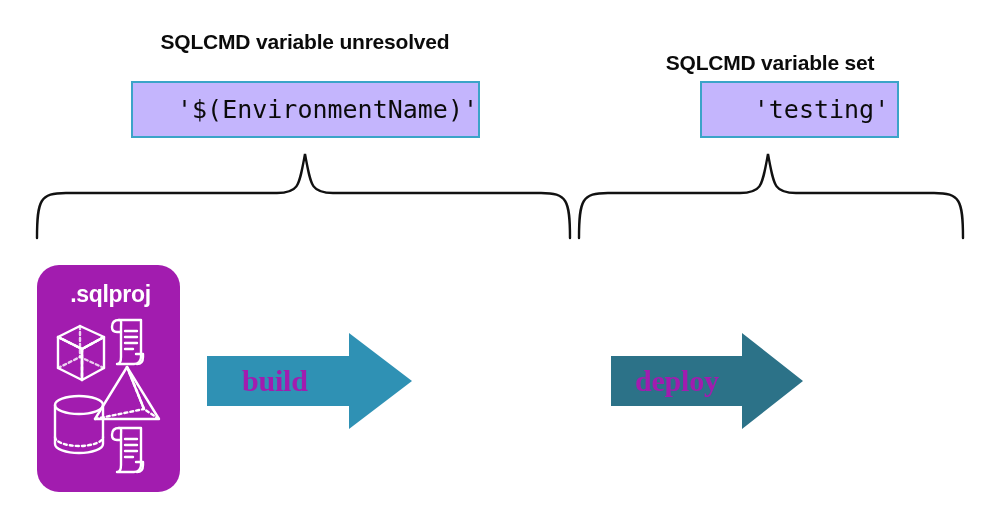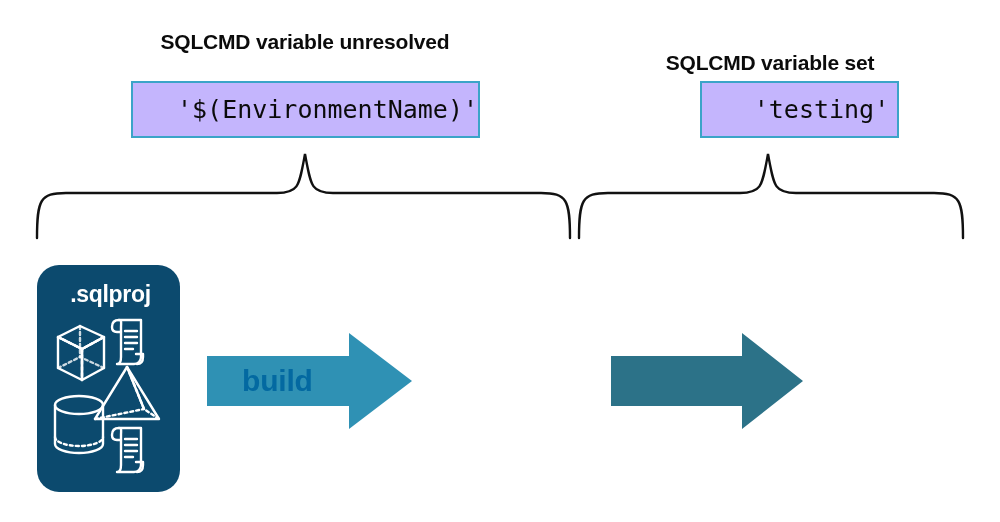--- a/index.html
+++ b/index.html
@@ -67,21 +67,21 @@
 
   
   .artifact {
     position: absolute;
     top: 265px;
     width: 143px;
     height: 227px;
     border-radius: 22px;
     overflow: hidden;
   }
-  #box-sqlproj  { left: 37px;  background: #0c4a6e; }
+  #box-sqlproj  { left: 37px;  background: #a21caf; }
   #box-dacpac   { left: 430px; background: #2f91b4; }
   #box-database { left: 820px; background: #2c7288; }
 
   .artifact-label {
     position: absolute;
     top: 16px;
     left: 0;
     width: 100%;
     text-align: center;
     font-family: "Liberation Sans", sans-serif;
@@ -112,24 +112,24 @@
   #arrow-deploy { left: 611px; width: 192px; }
 
   .arrow svg { display: block; width: 100%; height: 100%; }
 
   .arrow-label {
     position: absolute;
     top: 0;
     height: 102px;
     display: flex;
     align-items: center;
-    font-family: Liberation Sans, sans-serif;
+    font-family: Liberation Serif, serif;
     font-weight: bold;
     font-size: 30px;
-    color: #0369a1;
+    color: #a21caf;
     letter-spacing: -0.2px;
     white-space: nowrap;
   }
   #arrow-build .arrow-label  { left: 35px; }
   #arrow-deploy .arrow-label { left: 24px; }
 </style>
 </head>
 <body>
 
 <div class="stage">
@@ -219,15 +219,16 @@
     <svg viewBox="0 0 205 102" preserveAspectRatio="none">
       <path d="M 0,26 L 142,26 L 142,3 L 205,51 L 142,99 L 142,76 L 0,76 Z" fill="#2f91b4"></path>
     </svg>
     <div class="arrow-label">build</div>
   </div>
 
   <div class="arrow" id="arrow-deploy">
     <svg viewBox="0 0 192 102" preserveAspectRatio="none">
       <path d="M 0,26 L 131,26 L 131,3 L 192,51 L 131,99 L 131,76 L 0,76 Z" fill="#2c7288"></path>
     </svg>
+    <div class="arrow-label">deploy</div>
   </div>
 
 </div>
 
 </body></html>

